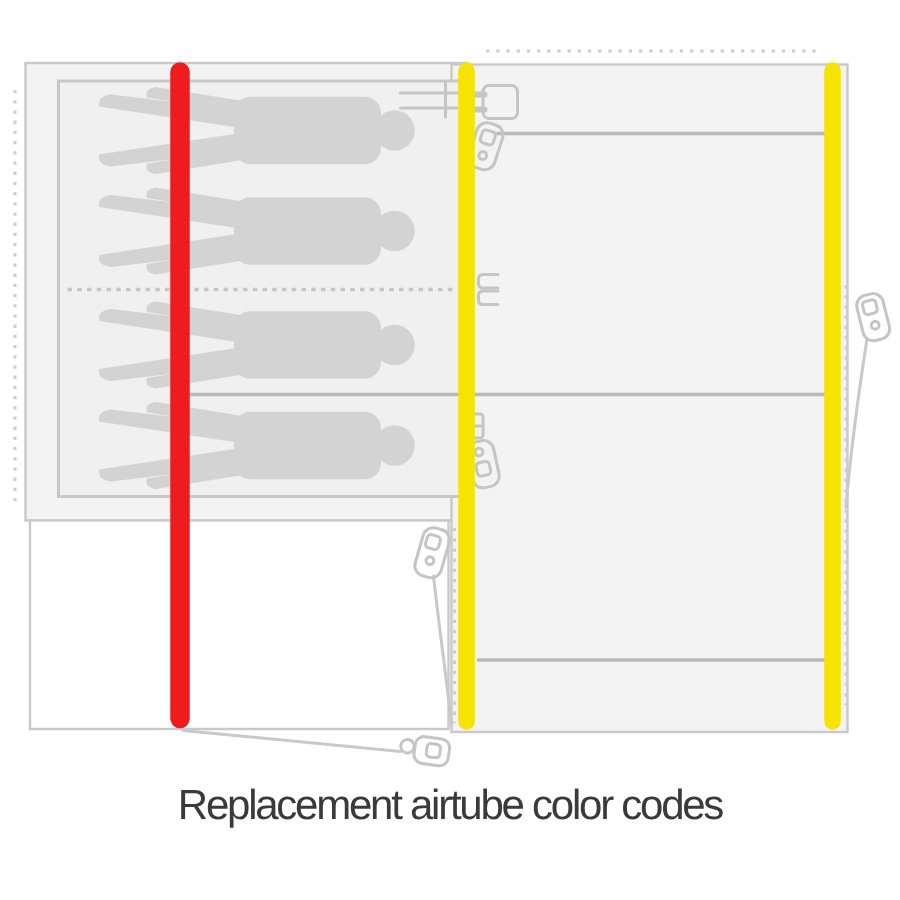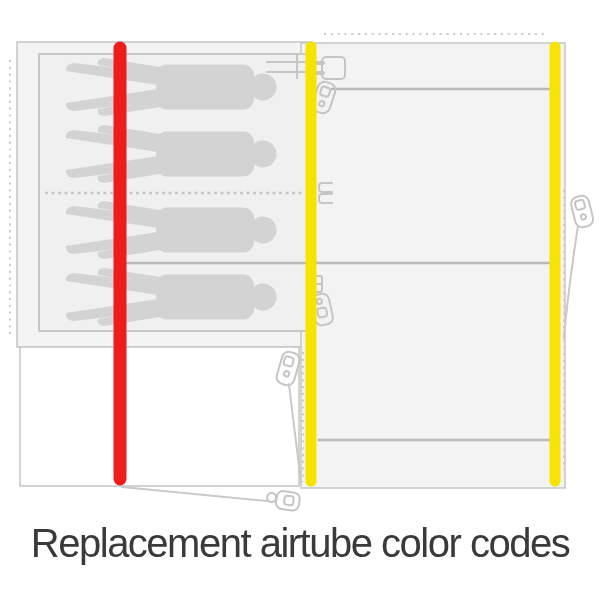--- a/index.html
+++ b/index.html
@@ -18,21 +18,21 @@
   .dashline{stroke:#c6c6c6;stroke-width:2.4;stroke-dasharray:3 3.5;fill:none;}
   .dotline{stroke:#cdcdcd;stroke-width:2;stroke-dasharray:2.2 4.6;fill:none;}
   .zip{stroke:var(--zipper,#c5c5c5);stroke-width:2;fill:none;stroke-linecap:round;stroke-linejoin:round;}
   .zipfat{stroke:var(--zipper,#c5c5c5);stroke-width:4;fill:none;stroke-linecap:round;}
   .cord{stroke:#c9c9c9;stroke-width:2;fill:none;stroke-linecap:round;}
   .tube{fill:none;stroke-linecap:round;}
   .tube-red{stroke:var(--red-tube,#ee1c1c);stroke-width:13;}
   .tube-yellow{stroke:var(--yellow-tube,#f6e400);stroke-width:11;}
   .caption{
     position:absolute;left:0;top:521px;width:600px;text-align:center;
-    font-size:40px;font-weight:300;letter-spacing:-1.5px;
+    font-size:28px;font-weight:300;letter-spacing:-1.5px;
     color:var(--text,#3a3a3a);white-space:nowrap;
   }
 </style>
 </head>
 <body>
 
 <div class="stage">
 <svg width="600" height="600" viewBox="0 0 600 600">
   <defs>
     <g id="person" class="person">

